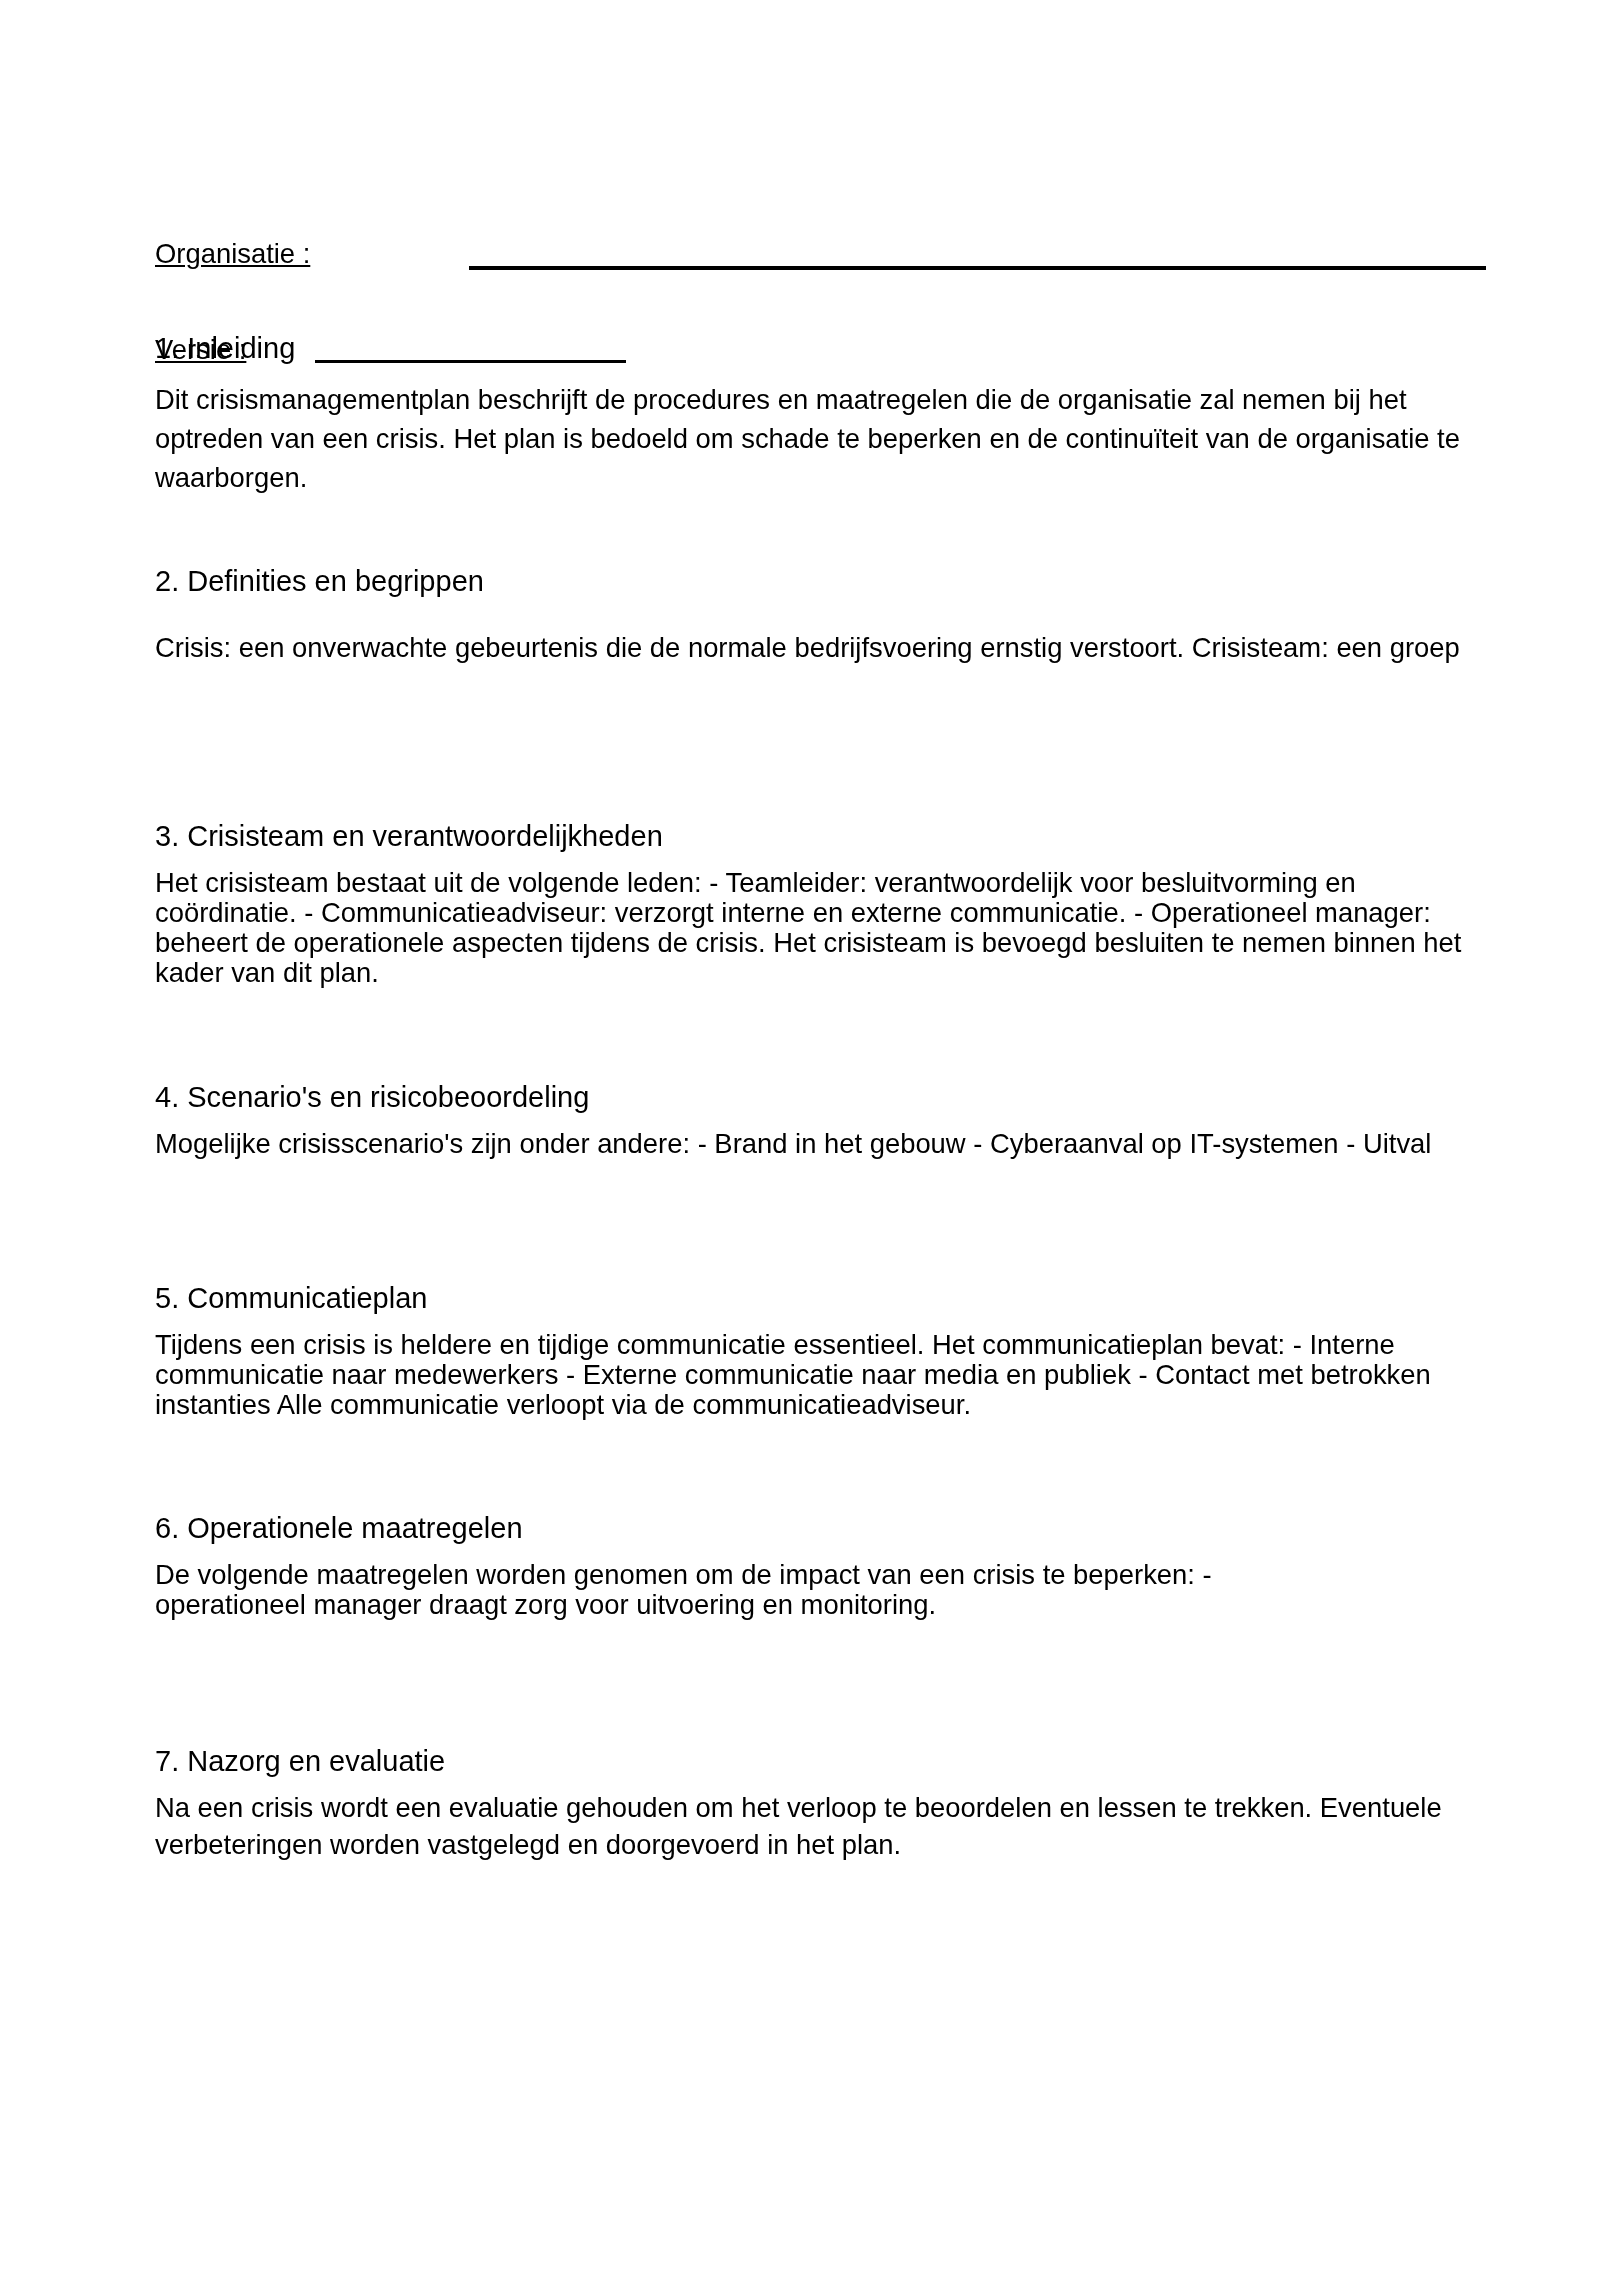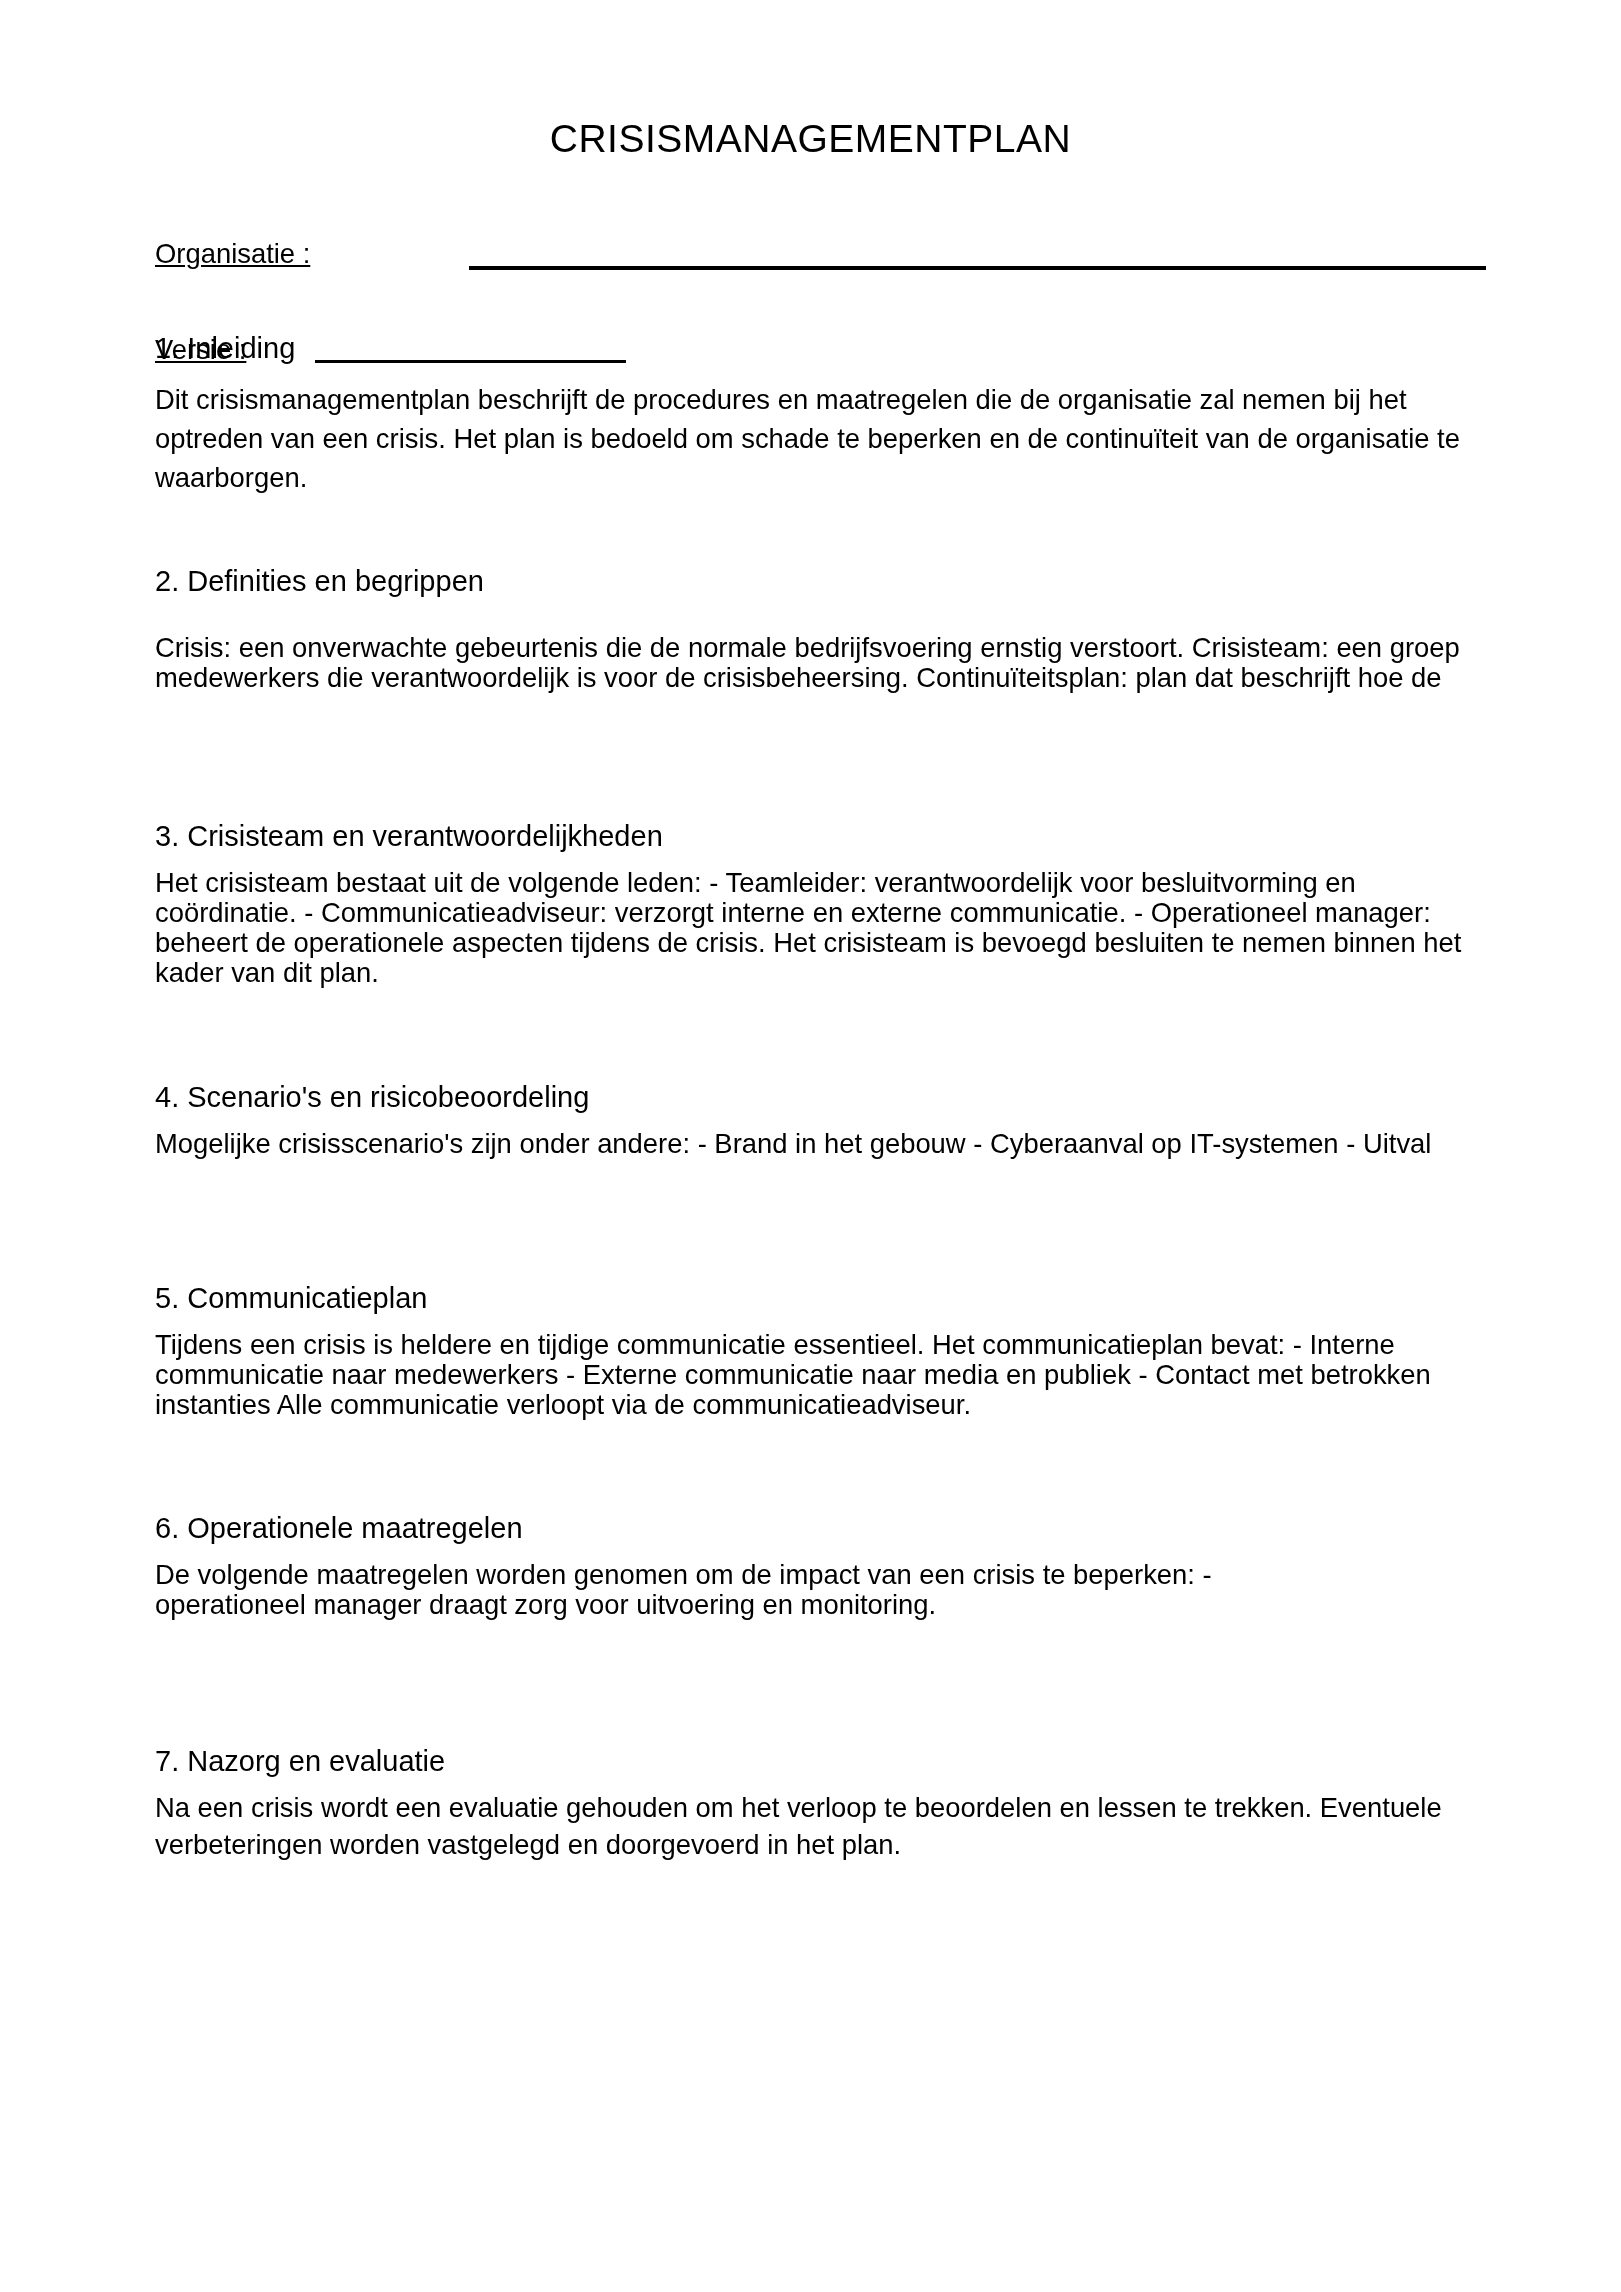--- a/index.html
+++ b/index.html
@@ -40,39 +40,37 @@
   }
   .lh40 .line { line-height: 39px; }
   .lh38 .line { line-height: 37px; }
   .lh31 .line { line-height: 30px; }
 </style>
 </head>
 <body>
 
 <div class="page">
 
-  <div class="doc-title">CRISISMANAGEMENTPLAN</div>
 
   <div class="label" style="top:238px;">Organisatie :</div>
   <div class="field-line org-line"></div>
 
   <div class="label" style="top:334px;">Versie :</div>
   <div class="overlap-heading">1. Inleiding</div>
   <div class="field-line versie-line"></div>
 
   <div class="para lh40" style="top:380px;">
     <div class="line">Dit crisismanagementplan beschrijft de procedures en maatregelen die de organisatie zal nemen bij het</div>
     <div class="line">optreden van een crisis. Het plan is bedoeld om schade te beperken en de continuïteit van de organisatie te</div>
     <div class="line">waarborgen.</div>
   </div>
 
   <div class="section-heading" style="top:564px;">2. Definities en begrippen</div>
   <div class="para lh31" style="top:633px;">
     <div class="line">Crisis: een onverwachte gebeurtenis die de normale bedrijfsvoering ernstig verstoort. Crisisteam: een groep</div>
-    <div class="line">medewerkers die verantwoordelijk is voor de crisisbeheersing. Continuïteitsplan: plan dat beschrijft hoe de</div>
   </div>
 
   <div class="section-heading" style="top:819px;">3. Crisisteam en verantwoordelijkheden</div>
   <div class="para lh31" style="top:868px;">
     <div class="line">Het crisisteam bestaat uit de volgende leden: - Teamleider: verantwoordelijk voor besluitvorming en</div>
     <div class="line">coördinatie. - Communicatieadviseur: verzorgt interne en externe communicatie. - Operationeel manager:</div>
     <div class="line">beheert de operationele aspecten tijdens de crisis. Het crisisteam is bevoegd besluiten te nemen binnen het</div>
     <div class="line">kader van dit plan.</div>
   </div>
 

